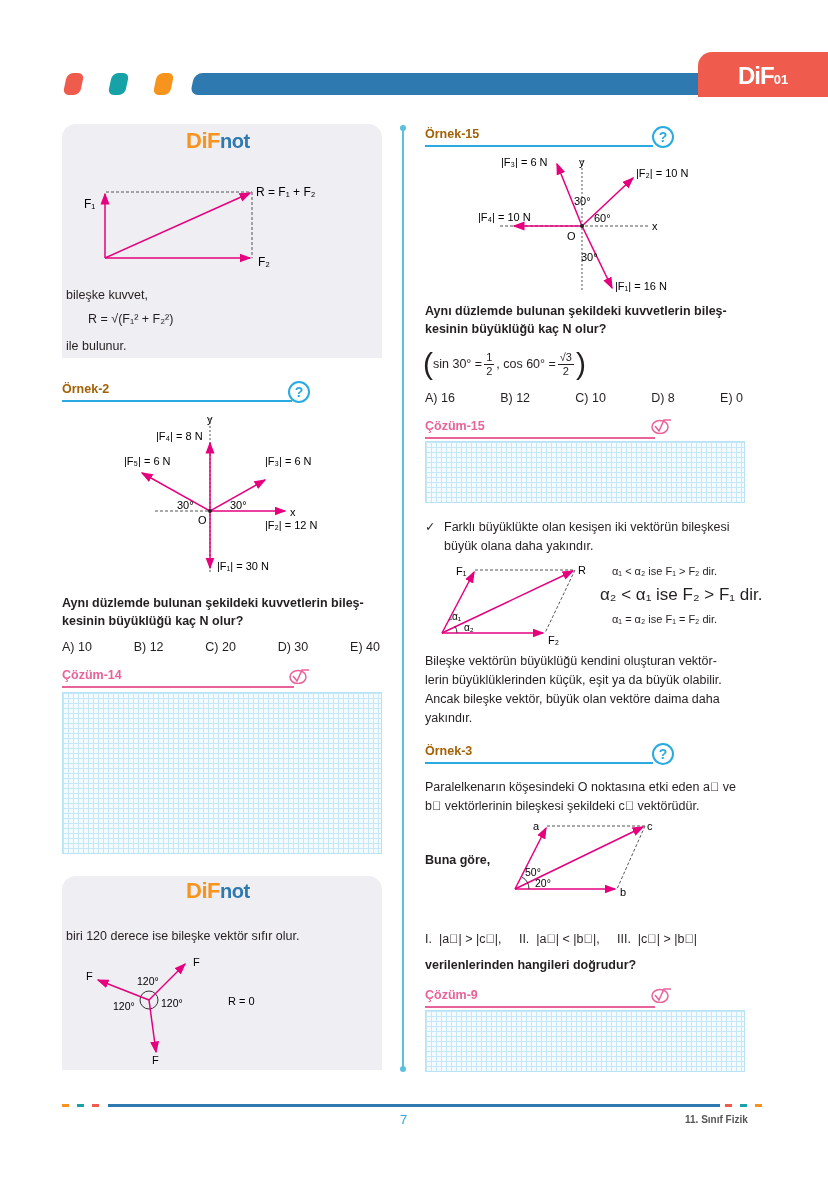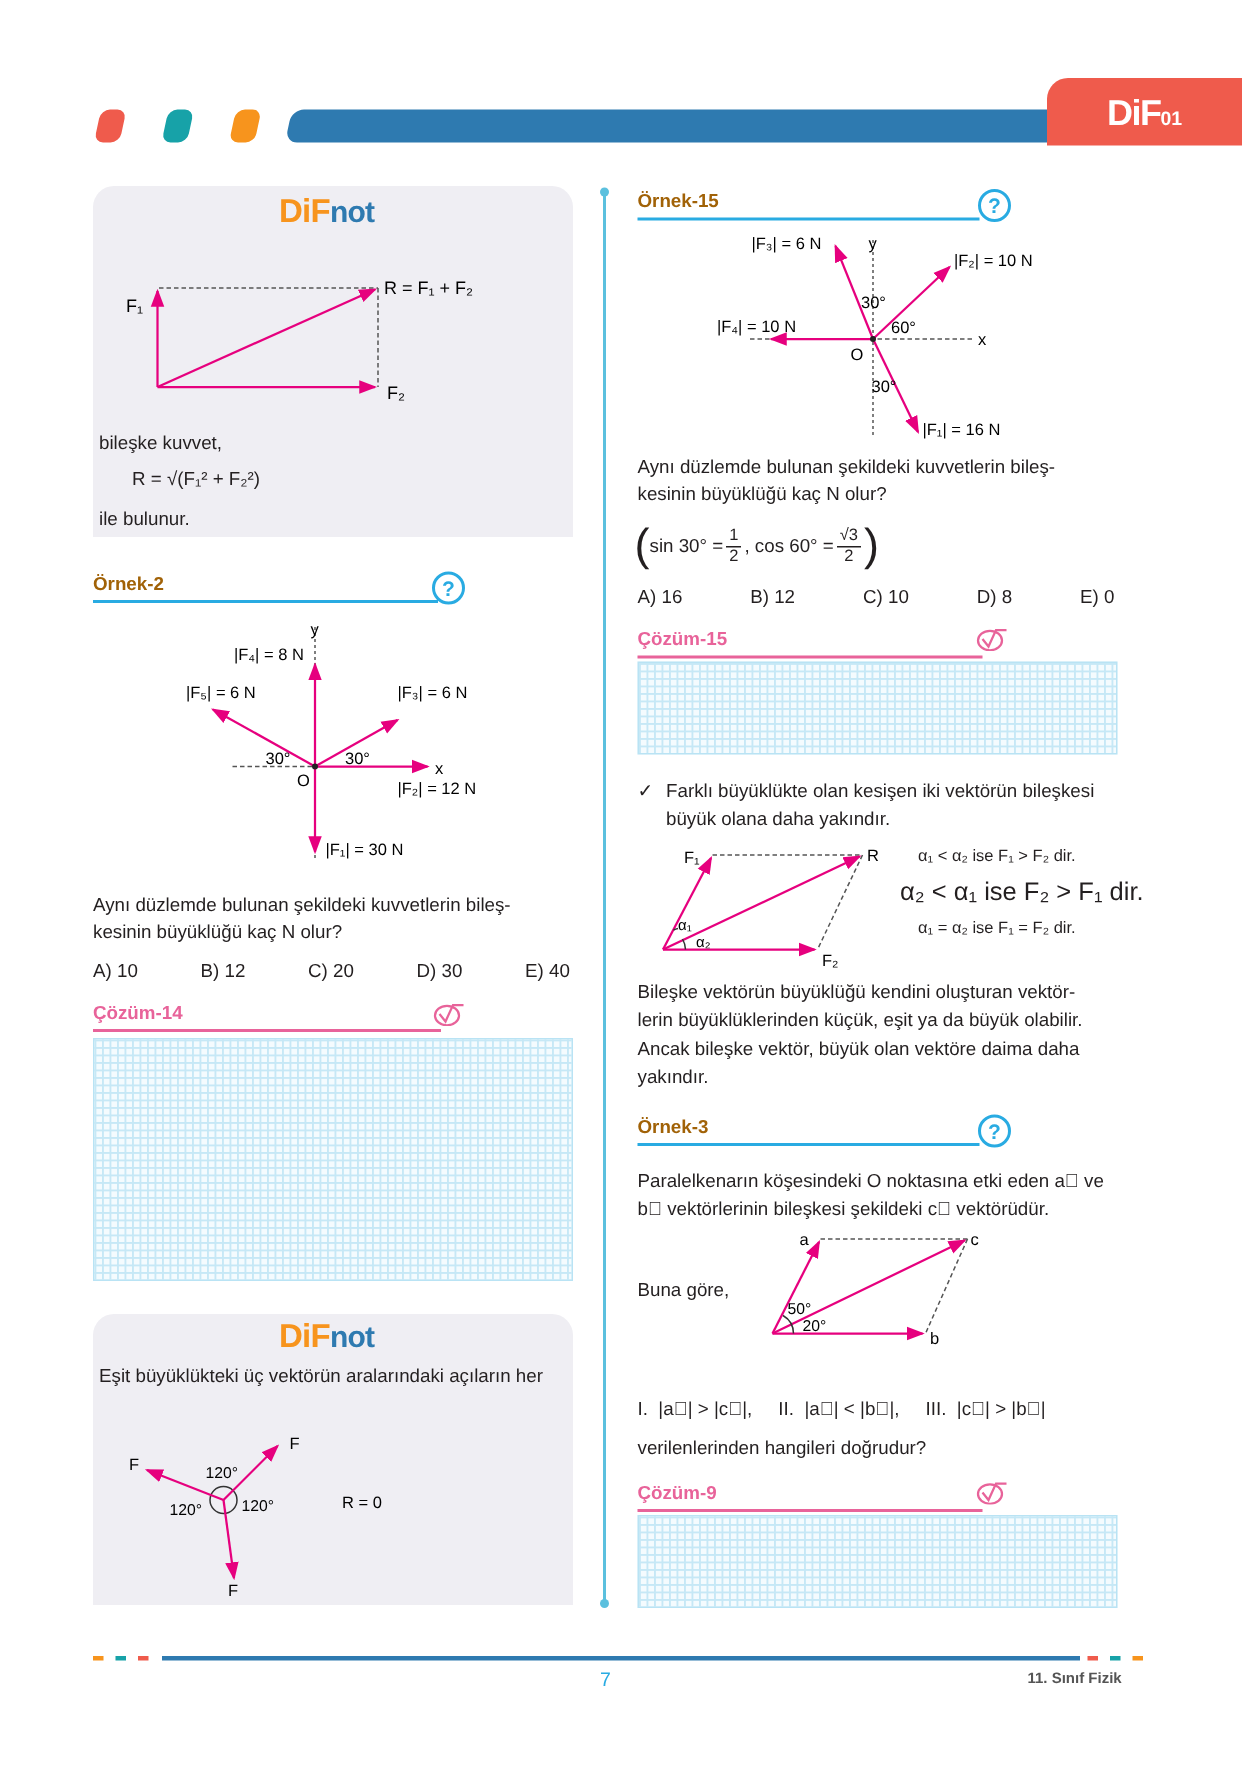--- a/index.html
+++ b/index.html
@@ -11,21 +11,21 @@
   .topbar { position: absolute; left: 190px; top: 73px; width: 560px; height: 22px; background: #2e7ab0; border-radius: 8px 0 0 8px; transform: skewX(-12deg); transform-origin: left bottom; }
   .brandtab { position: absolute; left: 698px; top: 52px; width: 140px; height: 45px; background: #ef5b4c; border-radius: 14px 0 0 0; }
   .brandtab .t { position: absolute; left: 40px; top: 10px; color: #fff; font-weight: bold; font-size: 24px; letter-spacing: -1px; }
   .brandtab .n { font-size: 13px; letter-spacing: 0; }
   
   .note { position: absolute; background: #efeef3; border-radius: 14px 14px 0 0; }
   .difnot { position: absolute; font-weight: bold; font-size: 22px; letter-spacing: -0.5px; }
   .difnot .a { color: #f7941d; }
   .difnot .b { color: #2e7ab0; font-size: 20px; }
   .txt { position: absolute; font-size: 12.5px; line-height: 18px; }
-  .bold { font-weight: normal; }
+  .bold { font-weight: bold; }
   
   .sechead { position: absolute; font-weight: bold; font-size: 12.5px; }
   .ornek { color: #a16207; }
   .cozum { color: #e8639a; }
   .hline { position: absolute; height: 2px; }
   .qicon { position: absolute; width: 18px; height: 18px; border: 2px solid #29abe2; border-radius: 50%; color: #29abe2; font-weight: bold; font-size: 14px; text-align: center; line-height: 18px; background: #fff; }
   .cicon { position: absolute; width: 22px; height: 16px; }
   .grid { position: absolute; border: 1px solid #b9e3f4;
           background-color: #f4fbfe;
           background-image: linear-gradient(#c6e8f6 1px, transparent 1px), linear-gradient(90deg, #c6e8f6 1px, transparent 1px);
@@ -115,21 +115,21 @@
 <div class="sechead cozum" style="left:62px;top:668px;">Çözüm-14</div>
 <div class="hline" style="left:62px;top:686px;width:232px;background:#e8639a;"></div>
 <svg class="cicon" style="left:288px;top:668px;" viewBox="0 0 22 16">
     <ellipse cx="10" cy="9" rx="8" ry="6.5" fill="none" stroke="#e8639a" stroke-width="1.5"></ellipse>
     <path d="M5,8 L9,13 L14,2 L21,2" fill="none" stroke="#e8639a" stroke-width="1.5"></path>
   </svg>
 <div class="grid" style="left:62px;top:692px;width:318px;height:160px;"></div>
 
 <div class="note" style="left:62px;top:876px;width:320px;height:194px;">
   <div class="difnot" style="left:124px;top:2px;"><span class="a">DiF</span><span class="b">not</span></div>
-  <div class="txt" style="left:4px;top:32px;">Eşit büyüklükteki üç vektörün aralarındaki açıların her</div>
+  <div class="txt" style="left:4px;top:51px;">biri 120 derece ise bileşke vektör sıfır olur.</div>
   <svg class="abs" style="left:0;top:72px;" width="320" height="122">
     <defs>
         <marker id="ah3" markerWidth="8" markerHeight="8" refX="7" refY="4" orient="auto">
           <path d="M0,1 L8,4 L0,7 Z" fill="#e6007e"></path>
         </marker>
       </defs>
     <circle cx="87" cy="52" r="9" fill="none" stroke="#333"></circle>
     <line x1="87" y1="52" x2="123" y2="16" stroke="#e6007e" stroke-width="1.5" marker-end="url(#ah3)"></line>
     <line x1="87" y1="52" x2="36" y2="32" stroke="#e6007e" stroke-width="1.5" marker-end="url(#ah3)"></line>
     <line x1="87" y1="52" x2="94" y2="104" stroke="#e6007e" stroke-width="1.5" marker-end="url(#ah3)"></line>

